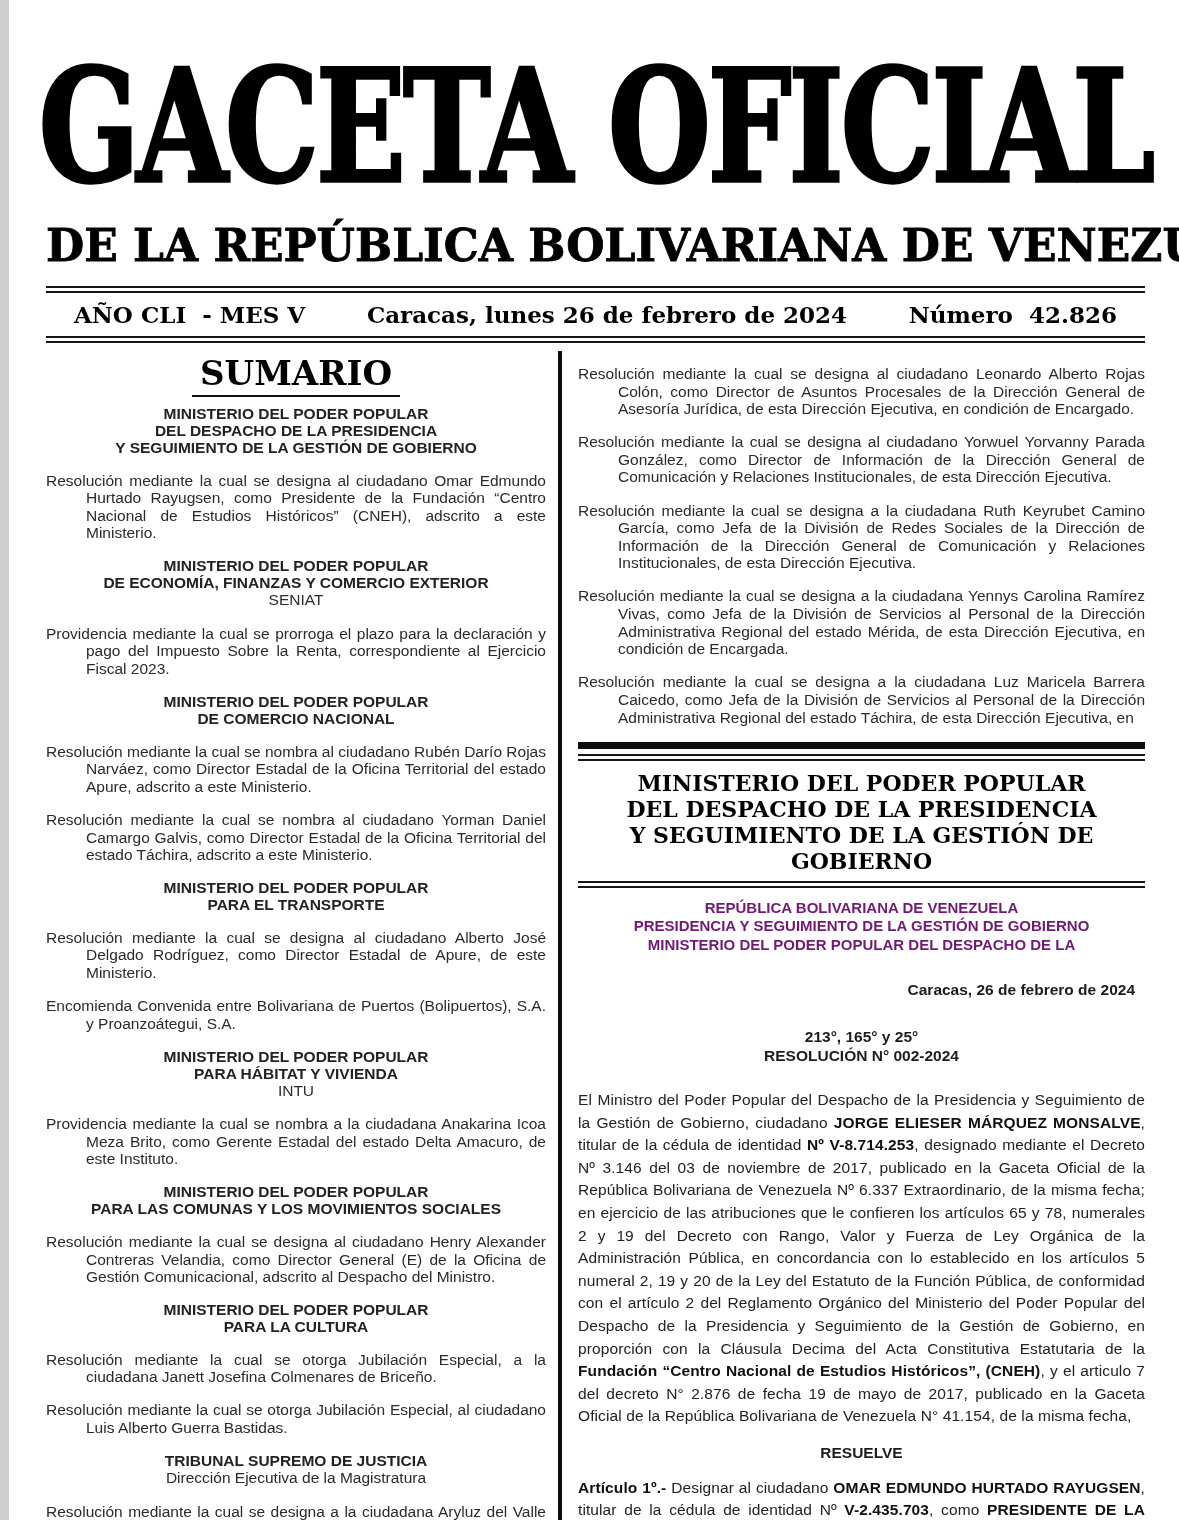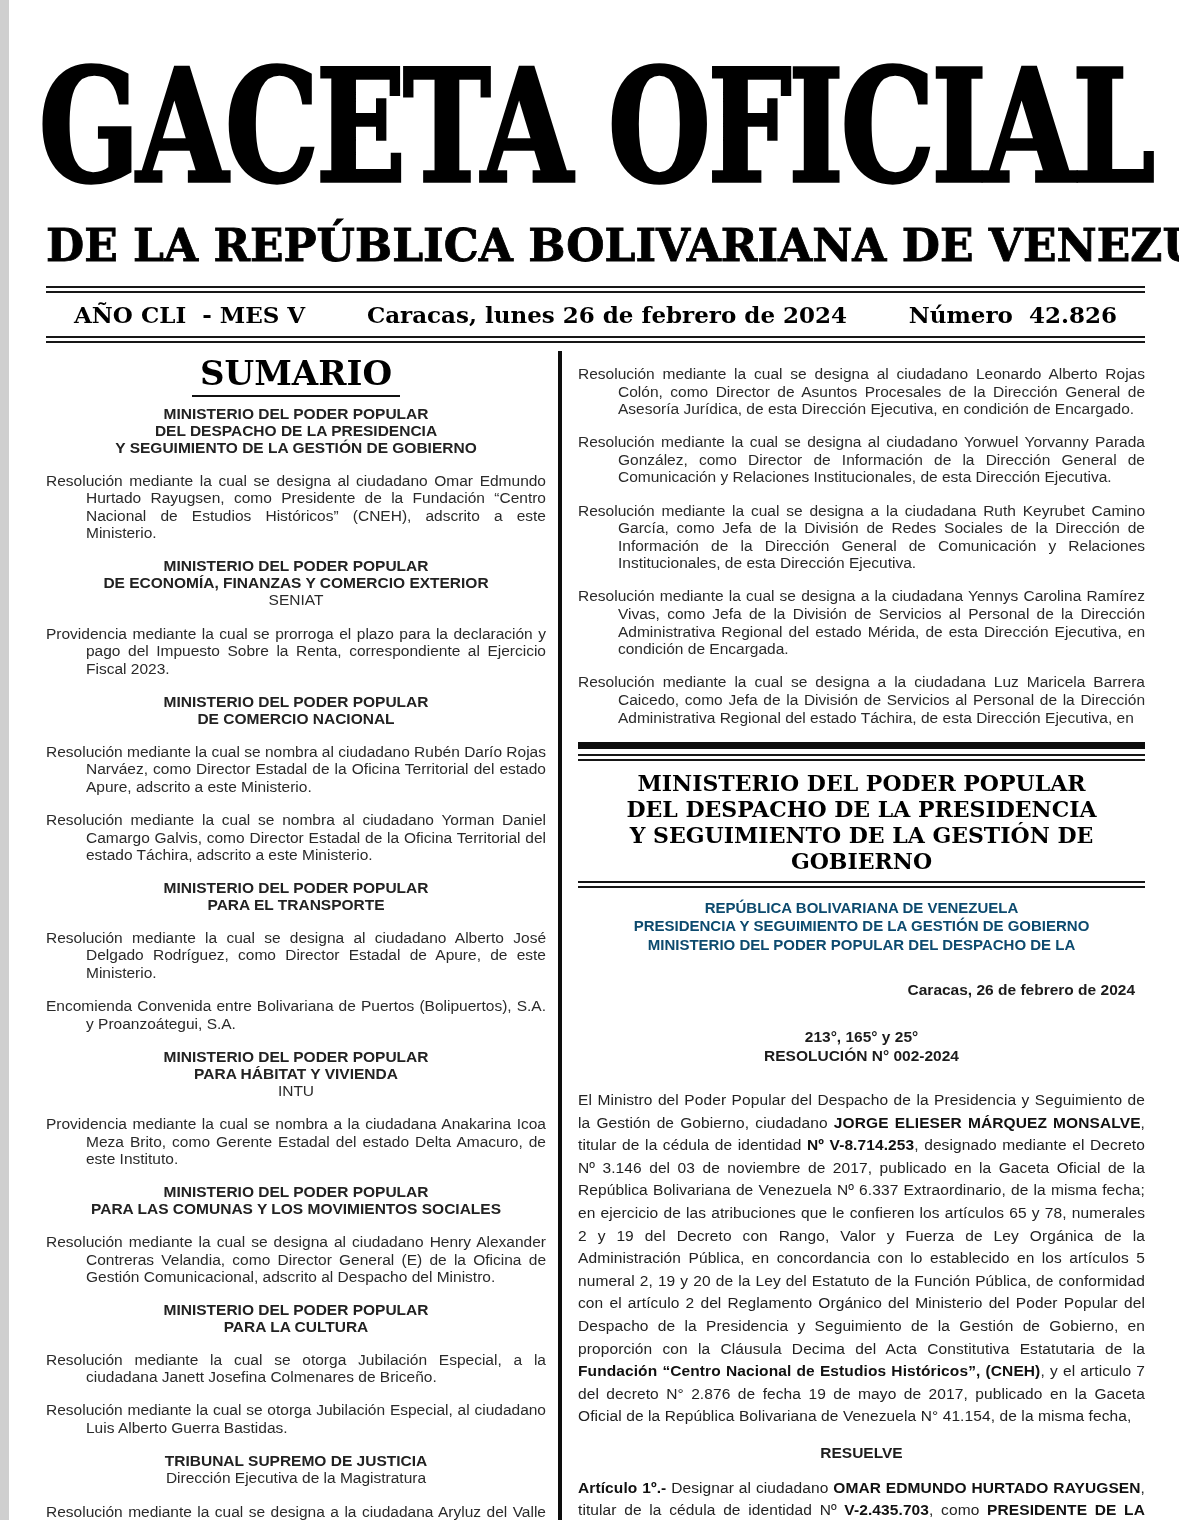--- a/index.html
+++ b/index.html
@@ -39,21 +39,21 @@
   .sec-sub{font-size:15.5px;line-height:18px;text-align:center;color:#2a2a2a;}
   .item{font-size:15.5px;line-height:17.6px;text-align:justify;color:#2a2a2a;
         padding-left:40px;text-indent:-40px;}
   .col-right > .item:first-child{margin-top:16px;}
 
   .endbar{height:7px;background:#0c0c0c;margin-top:14px;}
   .rule-after-bar{margin-top:5px;}
 
   .min-head{font-family:"DejaVu Serif",serif;font-weight:bold;font-size:22px;line-height:26px;
         text-align:center;color:#000;margin:9px 6px 7px;}
-  .org{font-weight:bold;font-size:15px;line-height:18.5px;text-align:center;color:#0c4a6e;margin-top:11px;}
+  .org{font-weight:bold;font-size:15px;line-height:18.5px;text-align:center;color:#701a75;margin-top:11px;}
   .pdate{font-weight:bold;font-size:15.5px;text-align:right;color:#1c1c1c;margin-top:27px;padding-right:10px;}
   .years{font-weight:bold;font-size:15.5px;line-height:19px;text-align:center;color:#1c1c1c;margin-top:28px;}
   .resno{font-weight:bold;font-size:15.5px;line-height:19px;text-align:center;color:#1c1c1c;}
   .body-par{font-size:15.5px;line-height:22.6px;letter-spacing:0.1px;text-align:justify;
         color:#222;margin-top:24px;}
   .resuelve{font-weight:bold;font-size:15.5px;text-align:center;color:#1c1c1c;}
   .art{margin-top:15px;}
   .b{font-weight:bold;color:#111;}
 </style>
 </head>

